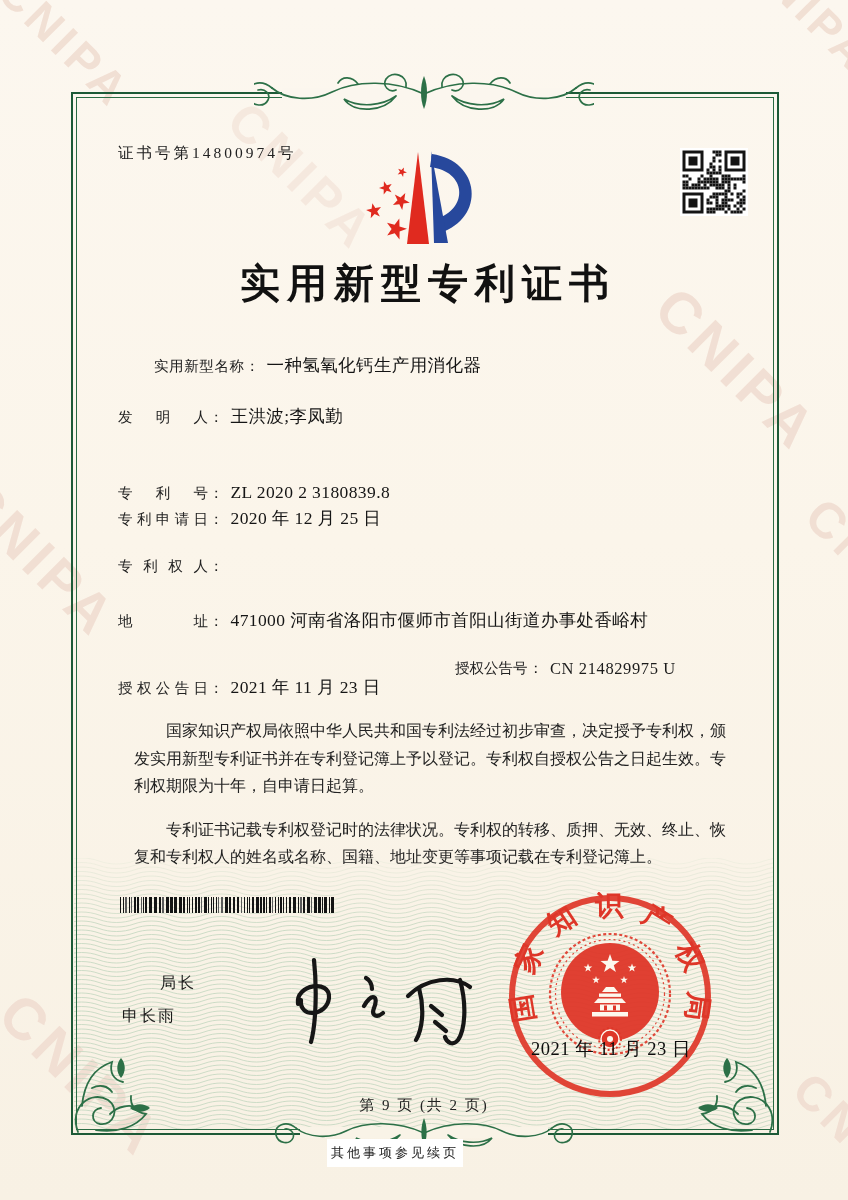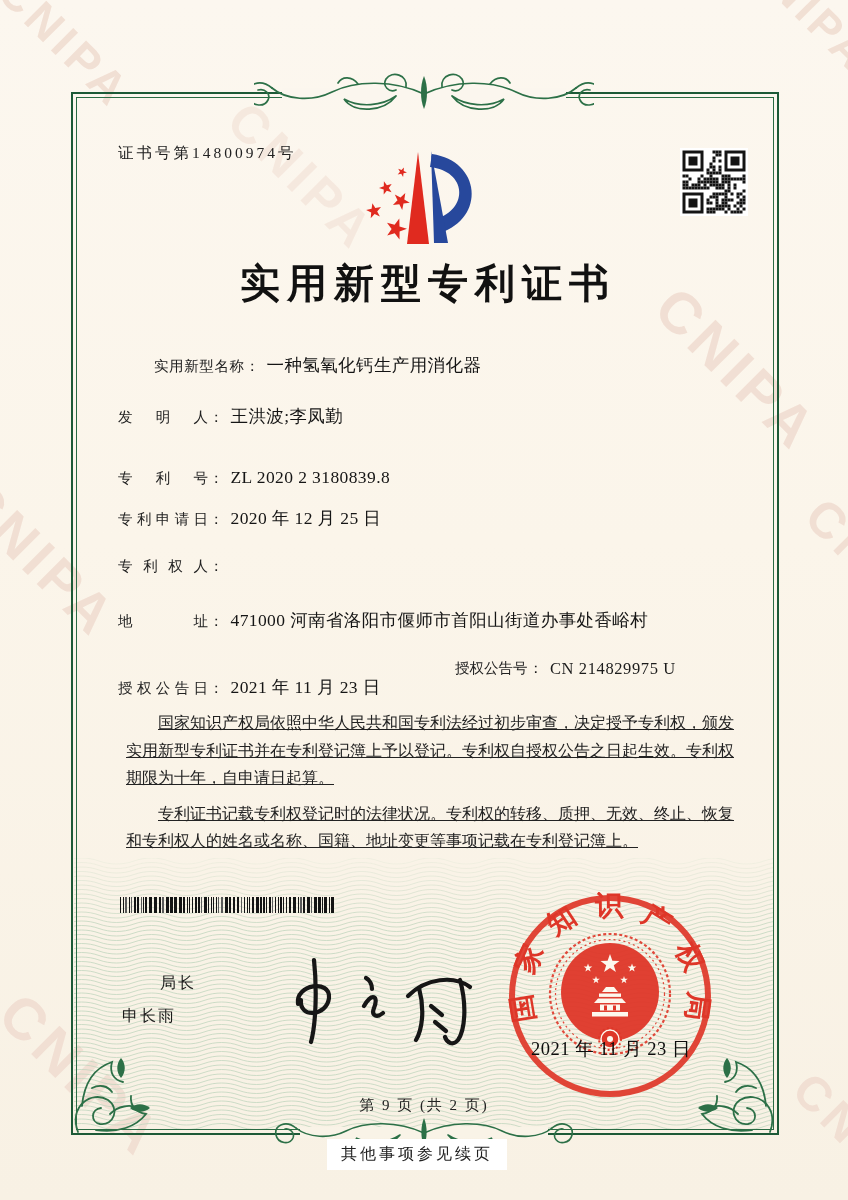--- a/index.html
+++ b/index.html
@@ -21,29 +21,29 @@
   .row{position:absolute;left:118px;display:flex;align-items:baseline;}
   .row .lbl{display:inline-block;width:90px;font-size:14.5px;text-align:justify;text-align-last:justify;color:#222;}
   .row .colon{font-size:14.5px;margin:0 7px 0 1px;color:#222;}
   .row .val{font-size:17.5px;letter-spacing:.4px;white-space:pre;color:#151515;}
   .grant-no{position:absolute;left:455px;top:659px;display:flex;align-items:flex-start;}
   .grant-no .lbl{font-size:14.5px;color:#222;}
   .grant-no .colon{font-size:14.5px;margin:0 7px 0 1px;}
   .grant-no .val{font-size:16.5px;letter-spacing:.6px;white-space:pre;}
   .paras{position:absolute;left:118px;top:701px;width:624px;font-size:16px;line-height:27.5px;
          text-align:justify;color:#222;}
-  .paras p{margin:8px;text-indent:2em;text-decoration:underline;}
+  .paras p{margin:16px;text-indent:2em;}
   .chief{position:absolute;left:122px;font-family:"Liberation Sans","DejaVu Sans",sans-serif;
          font-size:16px;letter-spacing:2px;color:#1a1a1a;}
   .seal-date{position:absolute;left:531px;top:1036px;width:160px;font-size:18.5px;
              letter-spacing:.5px;color:#0d0d0d;white-space:pre;}
   .page-num{position:absolute;left:0;top:1096px;width:100%;text-align:center;font-size:15px;
             letter-spacing:2px;color:#222;}
-  .note{position:absolute;left:327px;top:1139px;background:#ffffff;padding:5px 14px;
-        font-size:16px;letter-spacing:3px;color:#222;}
+  .note{position:absolute;left:327px;top:1139px;background:#ffffff;padding:5px 4px;
+        font-size:13px;letter-spacing:3px;color:#222;}
   .abs{position:absolute;}
   svg{display:block;}
 </style>
 </head>
 <body>
 
 <div class="page">
 
   <div class="wm" style="left:-18px;top:18px;font-size:46px;">CNIPA</div>
   <div class="wm" style="left:728px;top:-14px;font-size:44px;">CNIPA</div>
@@ -340,21 +340,21 @@
   <div class="row" style="top:353px;margin-left:36px;">
     <span class="lbl">实用新型名称</span>
     <span class="colon">：</span>
     <span class="val">一种氢氧化钙生产用消化器</span>
   </div>
   <div class="row" style="top:404px;">
     <span class="lbl">发 明 人</span>
     <span class="colon">：</span>
     <span class="val">王洪波;李凤勤</span>
   </div>
-  <div class="row" style="top:467px;font-family:Liberation Serif, serif;">
+  <div class="row" style="top:482px;font-family:Liberation Serif, serif;">
     <span class="lbl">专 利 号</span>
     <span class="colon">：</span>
     <span class="val">ZL 2020 2 3180839.8</span>
   </div>
   <div class="row" style="top:506px;">
     <span class="lbl">专利申请日</span>
     <span class="colon">：</span>
     <span class="val">2020 年 12 月 25 日</span>
   </div>
   <div class="row" style="top:557px;">

